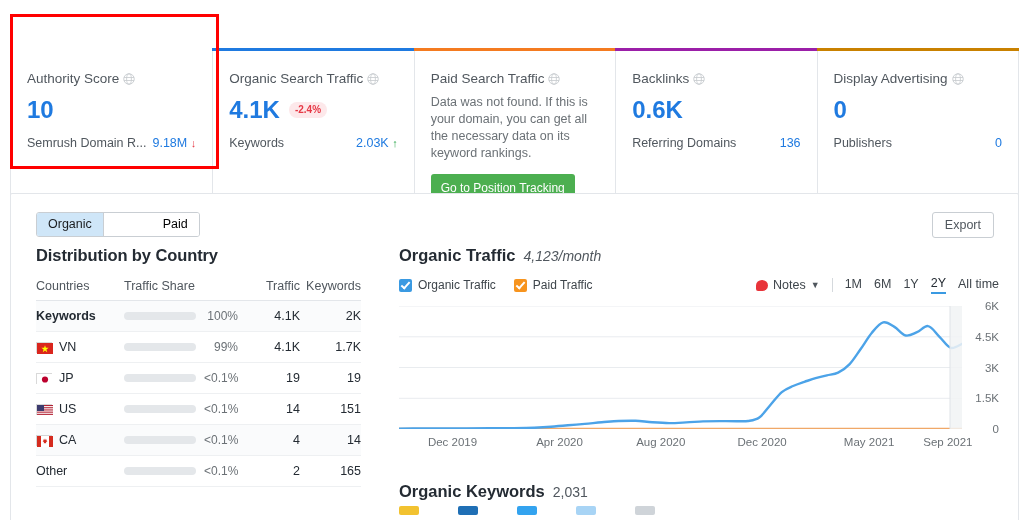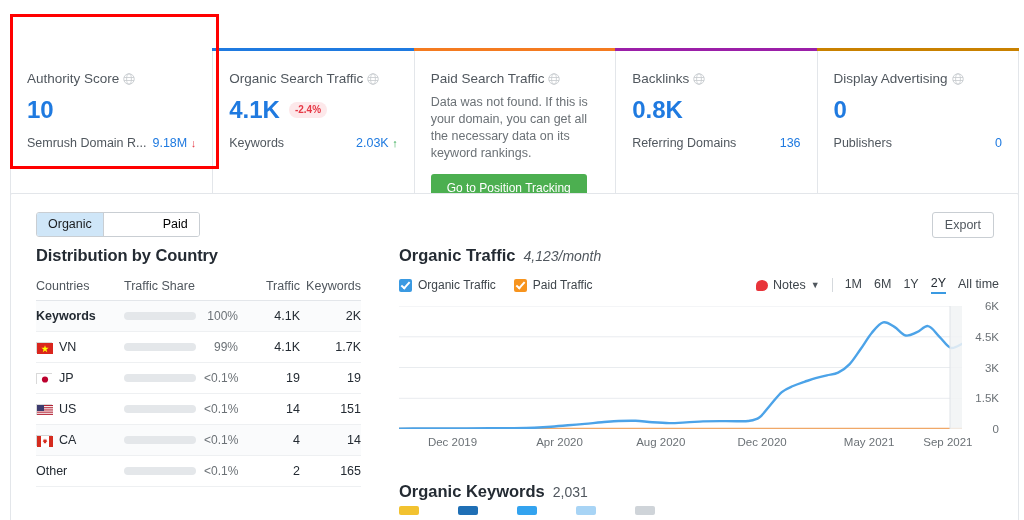--- a/index.html
+++ b/index.html
@@ -99,21 +99,21 @@
     line-height: 17px;
     color: #6b7176;
     max-width: 160px;
   }
   .green-btn {
     display: inline-block;
     margin-top: 12px;
     background: #4caf50;
     color: #fff;
     font-size: 12px;
-    padding: 7px 16px;
+    padding: 7px 10px;
     border-radius: 3px;
     border: none;
     cursor: pointer;
     font-family: "Liberation Sans", sans-serif;
   }
 
   
   .highlight-box {
     position: absolute;
     left: 10px; top: 14px;
@@ -415,21 +415,21 @@
       <span>Backlinks</span>
       <span class="globe-icon">
           <svg viewBox="0 0 16 16" width="12" height="12">
             <circle cx="8" cy="8" r="7" fill="none" stroke="#9aa1a8" stroke-width="1.2"></circle>
             <ellipse cx="8" cy="8" rx="3.2" ry="7" fill="none" stroke="#9aa1a8" stroke-width="1.1"></ellipse>
             <path d="M1.3 6h13.4M1.3 10h13.4" stroke="#9aa1a8" stroke-width="1.1" fill="none"></path>
           </svg>
         </span>
     </div>
     <div class="card-value">
-      <span>0.8K</span>
+      <span>0.6K</span>
     </div>
     <div class="card-sub">
       <span class="label">Referring Domains</span>
       <span class="val">136</span>
     </div>
   </div>
 
   <div class="card">
     <div class="topbar" style="background:#c98100"></div>
     <div class="card-title">

